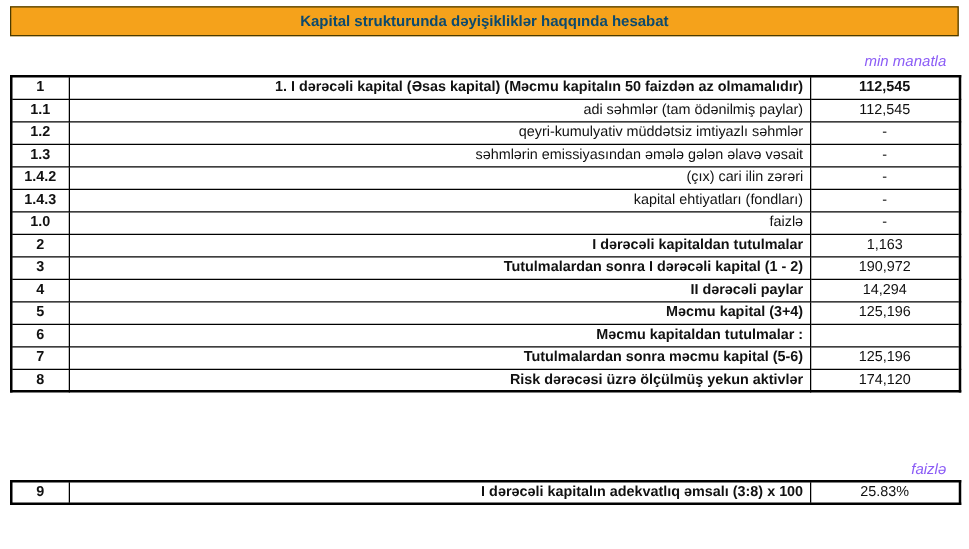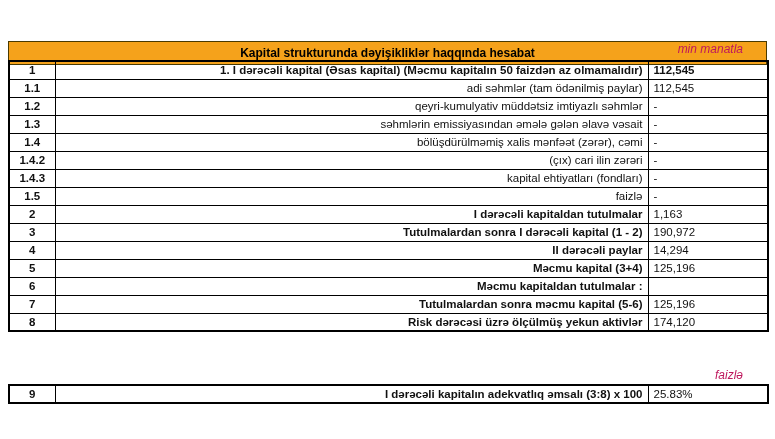--- a/index.html
+++ b/index.html
@@ -23,29 +23,28 @@
     top: 5px;
     width: 759px;
     height: 24px;
     background: #f5a21b;
     border: 1px solid #4a3a00;
     display: flex;
     align-items: center;
     justify-content: center;
     font-size: 12px;
     font-weight: bold;
-    color: #000000;
-    margin-top: 36px;
+    color: #0c4a6e;
   }
   .unit-note {
     position: absolute;
-    right: 32px;
+    right: 18px;
     font-size: 12px;
     font-style: italic;
-    color: #be185d;
+    color: #8b5cf6;
     text-align: right;
   }
   .unit-note.top { top: 42px; }
   .unit-note.bottom { top: 368px; }
   table.report {
     position: absolute;
     left: 8px;
     width: 759px;
     border-collapse: collapse;
     table-layout: fixed;
@@ -66,21 +65,21 @@
     width: 46px;
     text-align: center;
     font-weight: bold;
   }
   table.report td.label {
     width: 593px;
     text-align: right;
   }
   table.report td.value {
     width: 120px;
-    text-align: left;
+    text-align: center;
   }
   table.report td.bold { font-weight: bold; }
   table.report { border: 2px solid #000000; }
 </style>
 </head>
 <body>
 
 <div class="page">
 
   <div class="title-bar">
@@ -105,36 +104,31 @@
           <td class="no">1.2</td>
           <td class="label">qeyri-kumulyativ müddətsiz imtiyazlı səhmlər</td>
           <td class="value">-</td>
         </tr>
         <tr>
           <td class="no">1.3</td>
           <td class="label">səhmlərin emissiyasından əmələ gələn əlavə vəsait</td>
           <td class="value">-</td>
         </tr>
         <tr>
-          <td class="no">1.4</td>
-          <td class="label">bölüşdürülməmiş xalis mənfəət (zərər), cəmi</td>
-          <td class="value">-</td>
-        </tr>
-        <tr>
           <td class="no">1.4.2</td>
           <td class="label">(çıx) cari ilin zərəri</td>
           <td class="value">-</td>
         </tr>
         <tr>
           <td class="no">1.4.3</td>
           <td class="label">kapital ehtiyatları (fondları)</td>
           <td class="value">-</td>
         </tr>
         <tr>
-          <td class="no">1.5</td>
+          <td class="no">1.0</td>
           <td class="label">faizlə</td>
           <td class="value">-</td>
         </tr>
         <tr>
           <td class="no">2</td>
           <td class="label bold">I dərəcəli kapitaldan tutulmalar</td>
           <td class="value">1,163</td>
         </tr>
         <tr>
           <td class="no">3</td>

